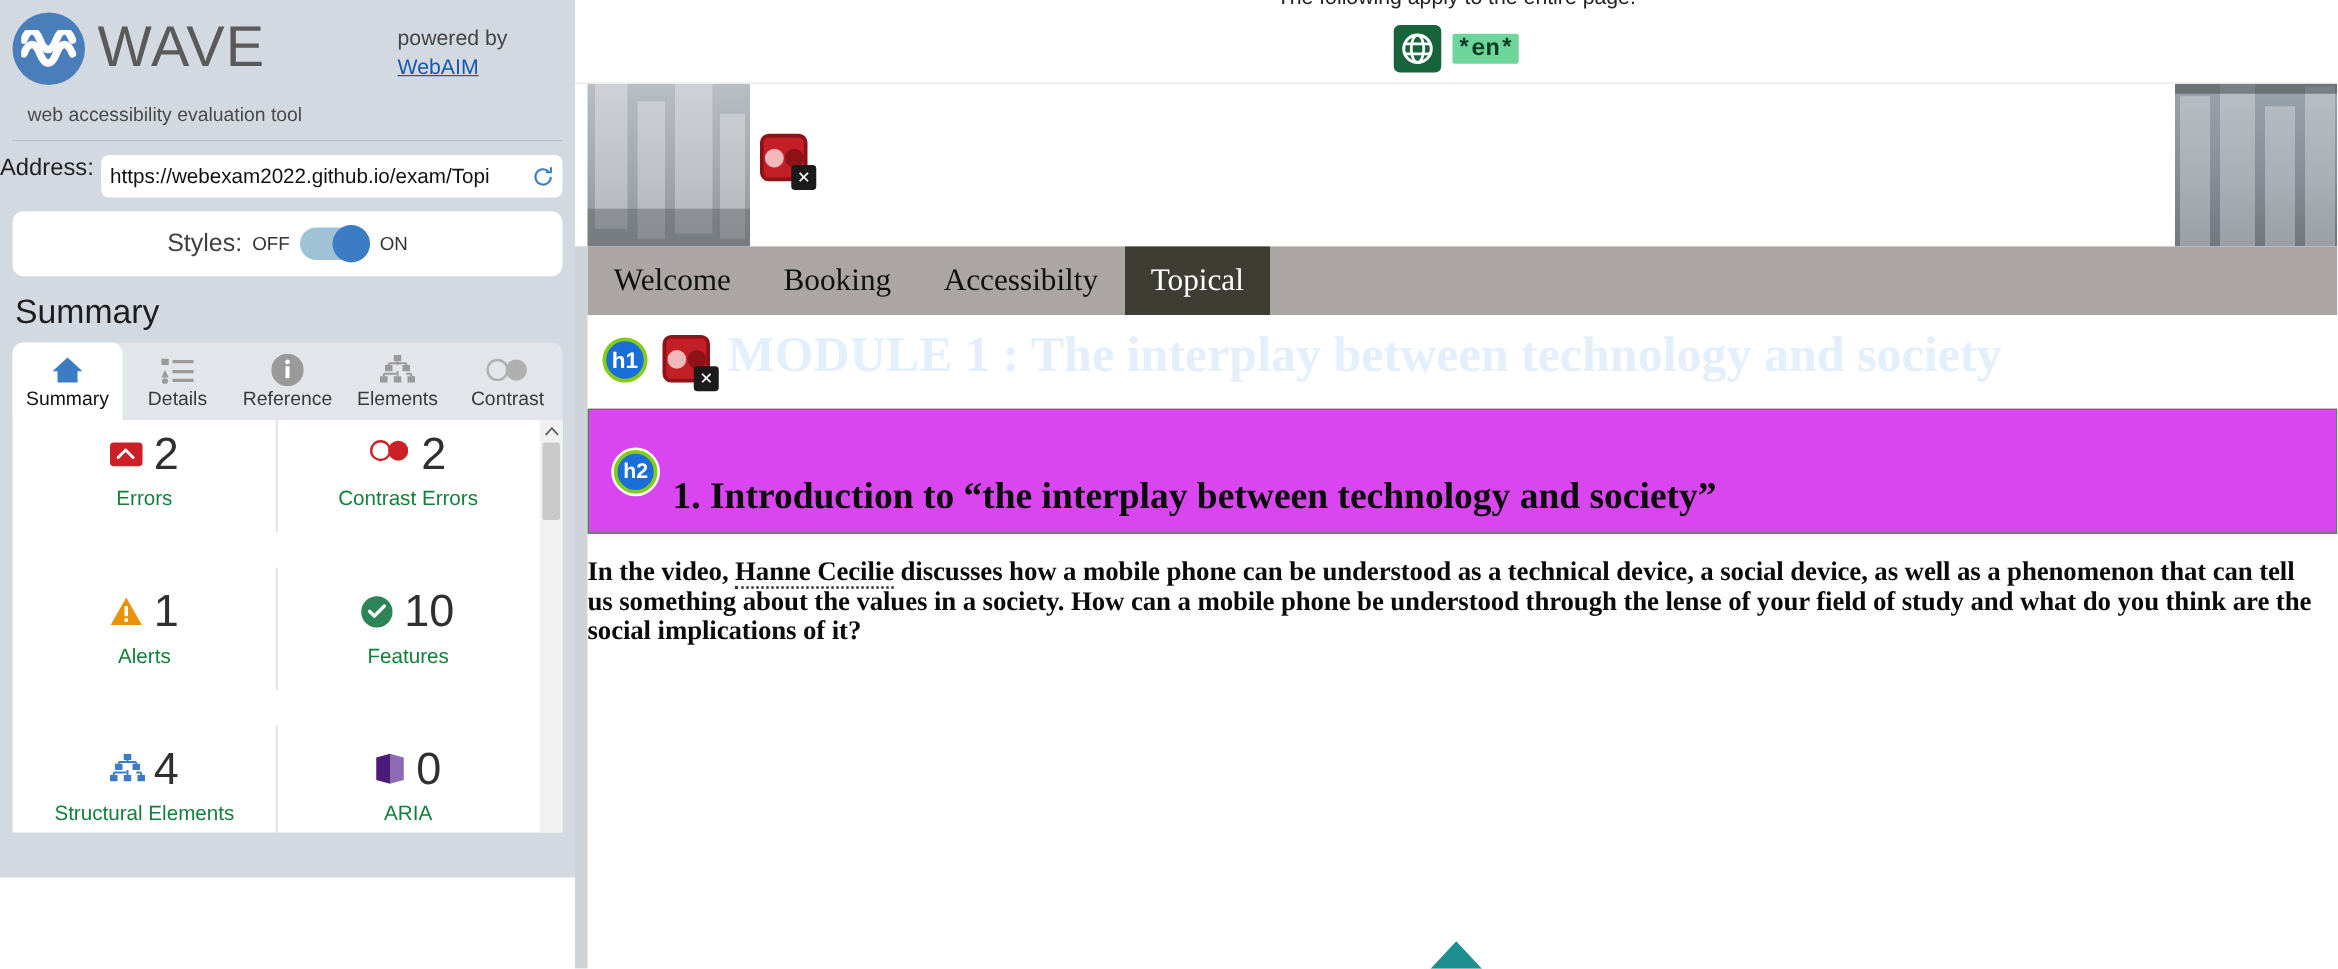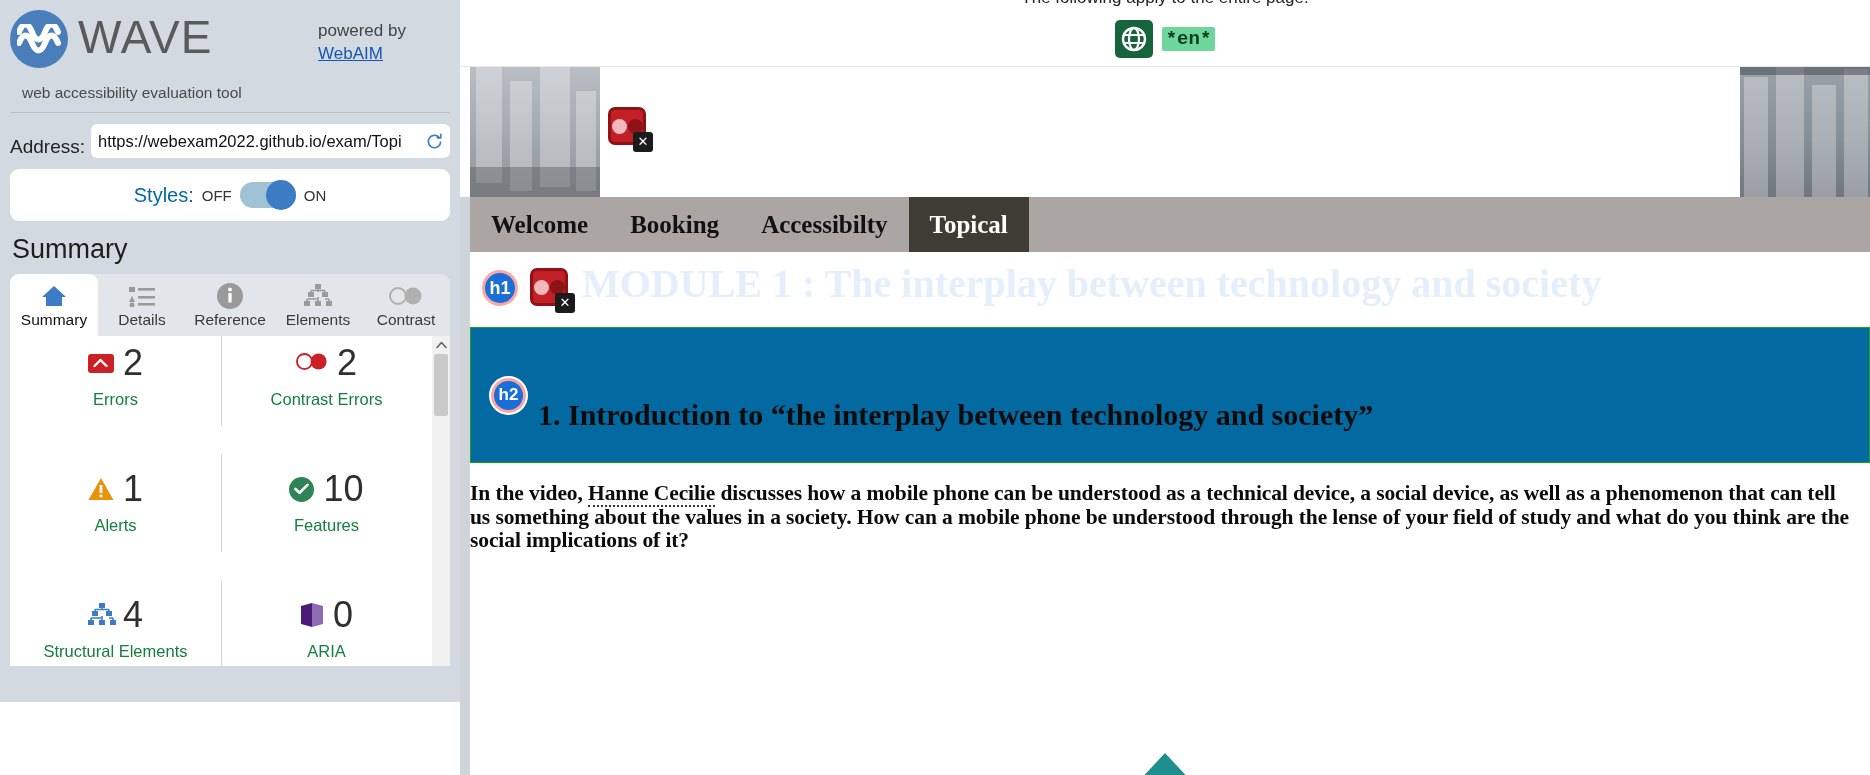--- a/index.html
+++ b/index.html
@@ -36,22 +36,22 @@
   }
   .powered-by {
     position: absolute; left: 318px; top: 20px;
     font-size: 17px; color: #444; line-height: 1.35;
   }
   .powered-by a { color: #1558b0; text-decoration: underline; display:block; }
   .hr-line {
     margin: 10px 10px 0 10px; height: 1px; background: #b9c0c9;
   }
   .addr-row {
-    display: flex; align-items: flex-end;
-    margin: 11px 10px 0 10px;
+    display: flex; align-items: flex-start;
+    margin: 11px 10px 0 0;
   }
   .addr-label { font-size: 19px; color: #222; margin-right: 6px; white-space: nowrap;}
   .addr-box {
     flex: 1; background: #fff; border-radius: 6px;
     height: 34px; display: flex; align-items: center;
     padding: 0 4px 0 7px; overflow: hidden;
   }
   .addr-text {
     font-size: 16.5px; color: #111; white-space: nowrap;
     overflow: hidden; flex: 1;
@@ -59,21 +59,21 @@
   .reload-btn {
     width: 24px; height: 24px; flex: 0 0 24px;
     display: flex; align-items: center; justify-content: center;
     cursor: pointer;
   }
   .styles-card {
     background: #fff; border-radius: 9px;
     margin: 11px 10px 0 10px; height: 52px;
     display: flex; align-items: center; justify-content: center;
   }
-  .styles-label { font-size: 20px; color: #0369a1; margin-right: 8px; }
+  .styles-label { font-size: 20px; color: #404040; margin-right: 8px; }
   .off-lab, .on-lab { font-size: 15px; color: #333; }
   .toggle {
     width: 56px; height: 26px; border-radius: 13px;
     background: #9fc3d4; margin: 0 8px; position: relative;
     cursor: pointer;
   }
   .toggle-knob {
     position: absolute; right: 0; top: -2px;
     width: 30px; height: 30px; border-radius: 50%;
     background: #3b7cc4;
@@ -201,43 +201,43 @@
     color: #fff; font-size: 13px; line-height: 20px; text-align: center;
     font-family: "Liberation Sans", sans-serif;
   }
   .navbar {
     height: 55px; background: #aba6a3; display: flex; align-items: stretch;
     margin-left: 10px;
   }
   .navitem {
     display: flex; align-items: center; padding: 18px 21px;
     font-family: "Liberation Serif", serif; font-size: 25px; color: #111;
-    cursor: pointer; white-space: nowrap; font-weight: bold;
+    cursor: pointer; white-space: nowrap;
   }
   .navitem.active { background: #3e3d33; color: #fff; }
   .h1-row {
     display: flex; align-items: flex-start; padding: 18px 0 0 22px;
     position: relative;
   }
   .h-badge {
     width: 36px; height: 36px; border-radius: 50%;
-    background: #1a6ed8; border: 3px solid #fca5a5;
+    background: #1a6ed8; border: 3px solid #84cc16;
     color: #fff; font-size: 18px; font-weight: 700;
     display: flex; align-items: center; justify-content: center;
     flex: 0 0 36px; box-shadow: 0 0 0 2px #fff;
     font-family: "Liberation Sans", sans-serif;
   }
   .h1-text {
     font-family: "Liberation Serif", serif;
     font-size: 40px; font-weight: 700; color: #e4effc;
     margin-left: 14px; line-height: 1.38; margin-top: -14px;
   }
   .h2-box {
-    margin: 16px 0 0 10px; background: #0369a1;
-    border: 1px solid #1aa31a; height: 136px;
+    margin: 16px 0 0 10px; background: #d946ef;
+    border: 1px solid #1aa31a; height: 100px;
     display: flex; align-items: center; padding-left: 20px;
   }
   .h-badge.h2b { width: 35px; height: 35px; flex: 0 0 35px; font-size: 17px;}
   .h2-text {
     font-family: "Liberation Serif", serif;
     font-size: 30px; font-weight: 700; color: #0b0b0b;
     margin-left: 12px;
     margin-top: 40px;
   }
   .body-para {

